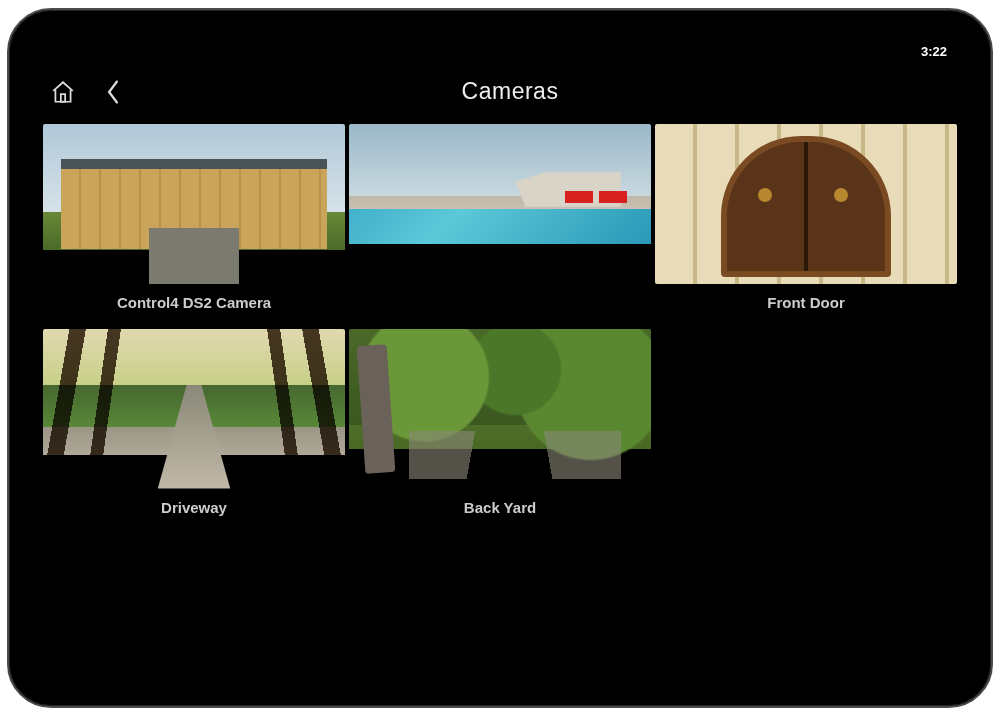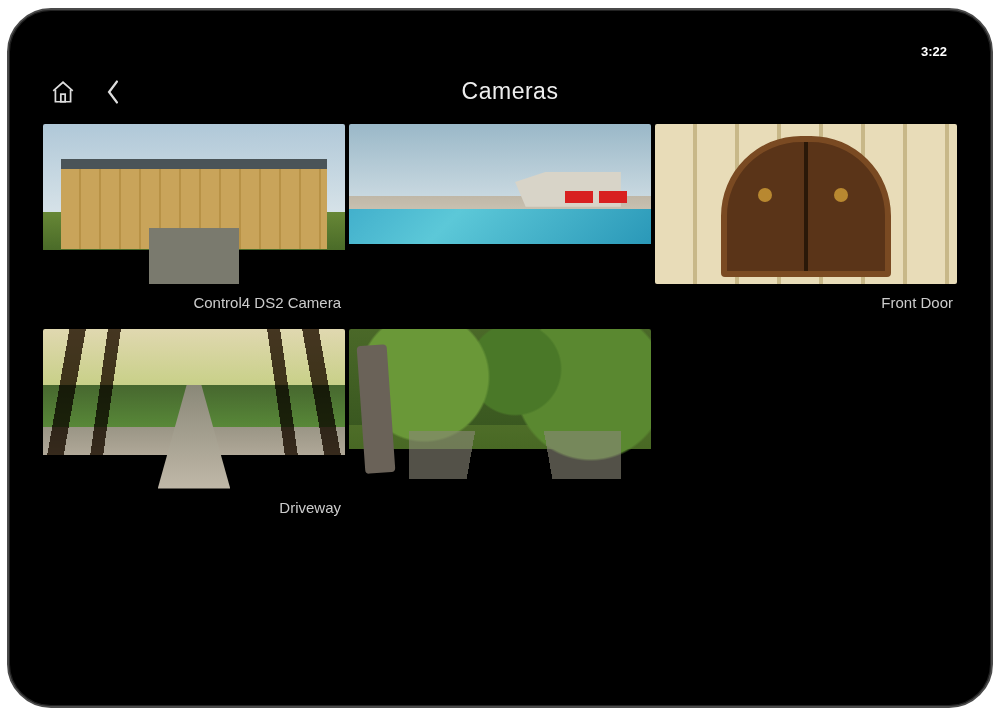--- a/index.html
+++ b/index.html
@@ -87,23 +87,23 @@
     cursor: pointer;
   }
   .thumb {
     width: 100%;
     height: 160px;
     border-radius: 2px;
     position: relative;
     overflow: hidden;
   }
   .caption {
-    text-align: right;
+    text-align: center;
     font-size: 15px;
-    font-weight: 400;
+    font-weight: 700;
     color: #ccc;
     padding: 10px 4px 14px 4px;
   }
 
   
 
   
   .thumb-chateau {
     background:
       linear-gradient(#b0c8d8, #d6e2e8) 0 0 / 100% 55% no-repeat,
@@ -301,18 +301,19 @@
       </div>
 
       <div class="camera">
         <div class="thumb thumb-driveway"></div>
         <div class="caption">Driveway</div>
       </div>
 
 
       <div class="camera">
         <div class="thumb thumb-yard"></div>
+        <div class="caption">Back Yard</div>
       </div>
 
     </div>
 
   </div>
 </div>
 
 </body></html>

